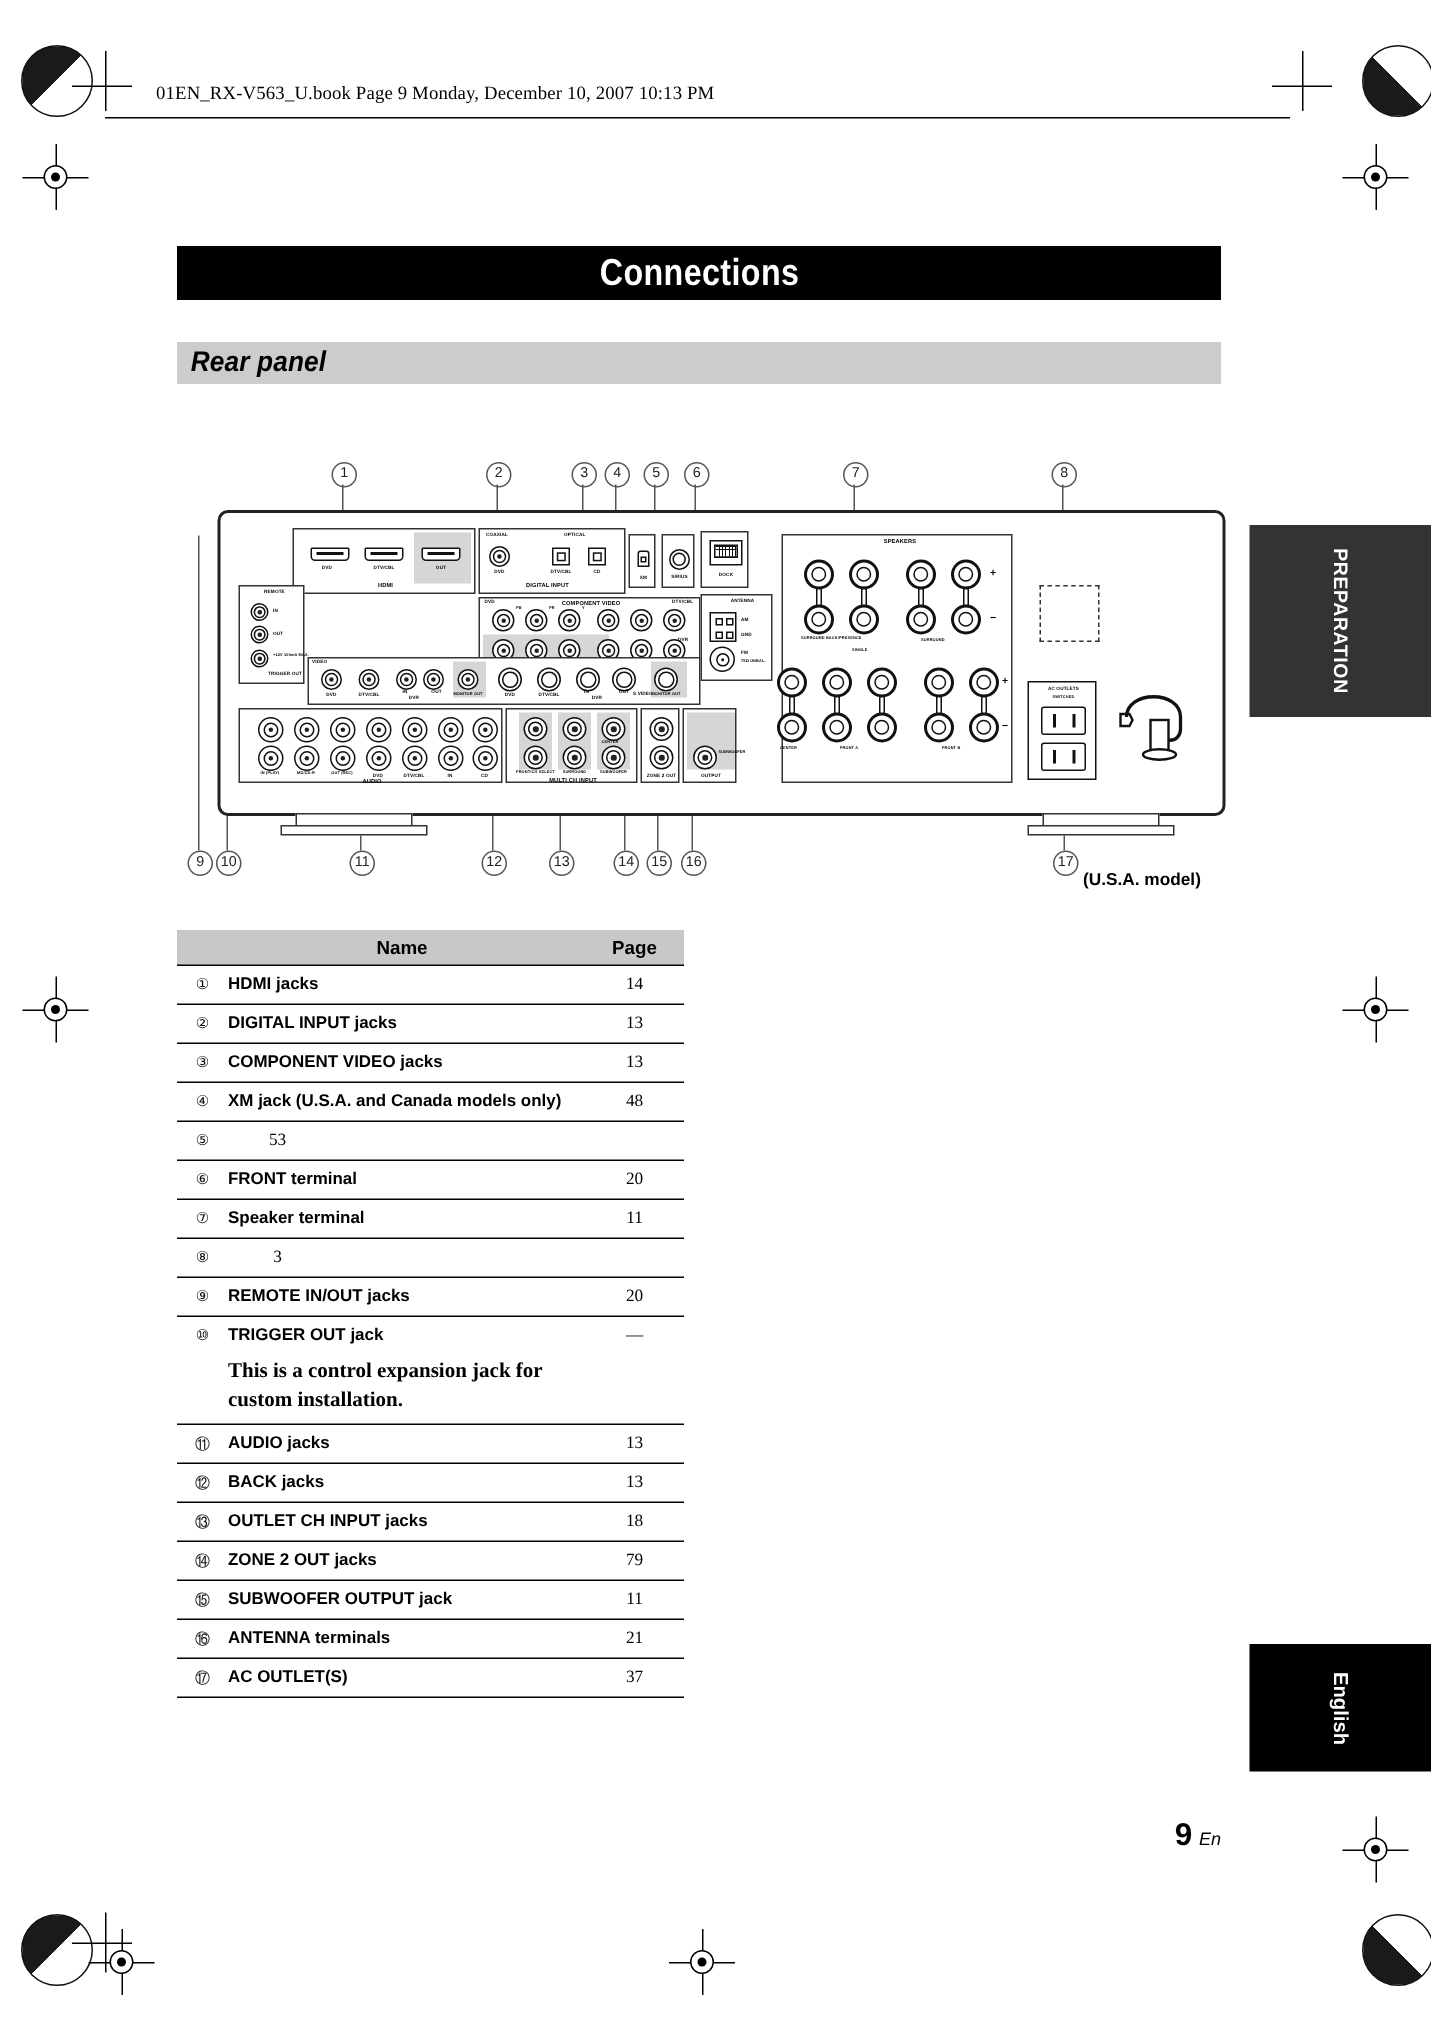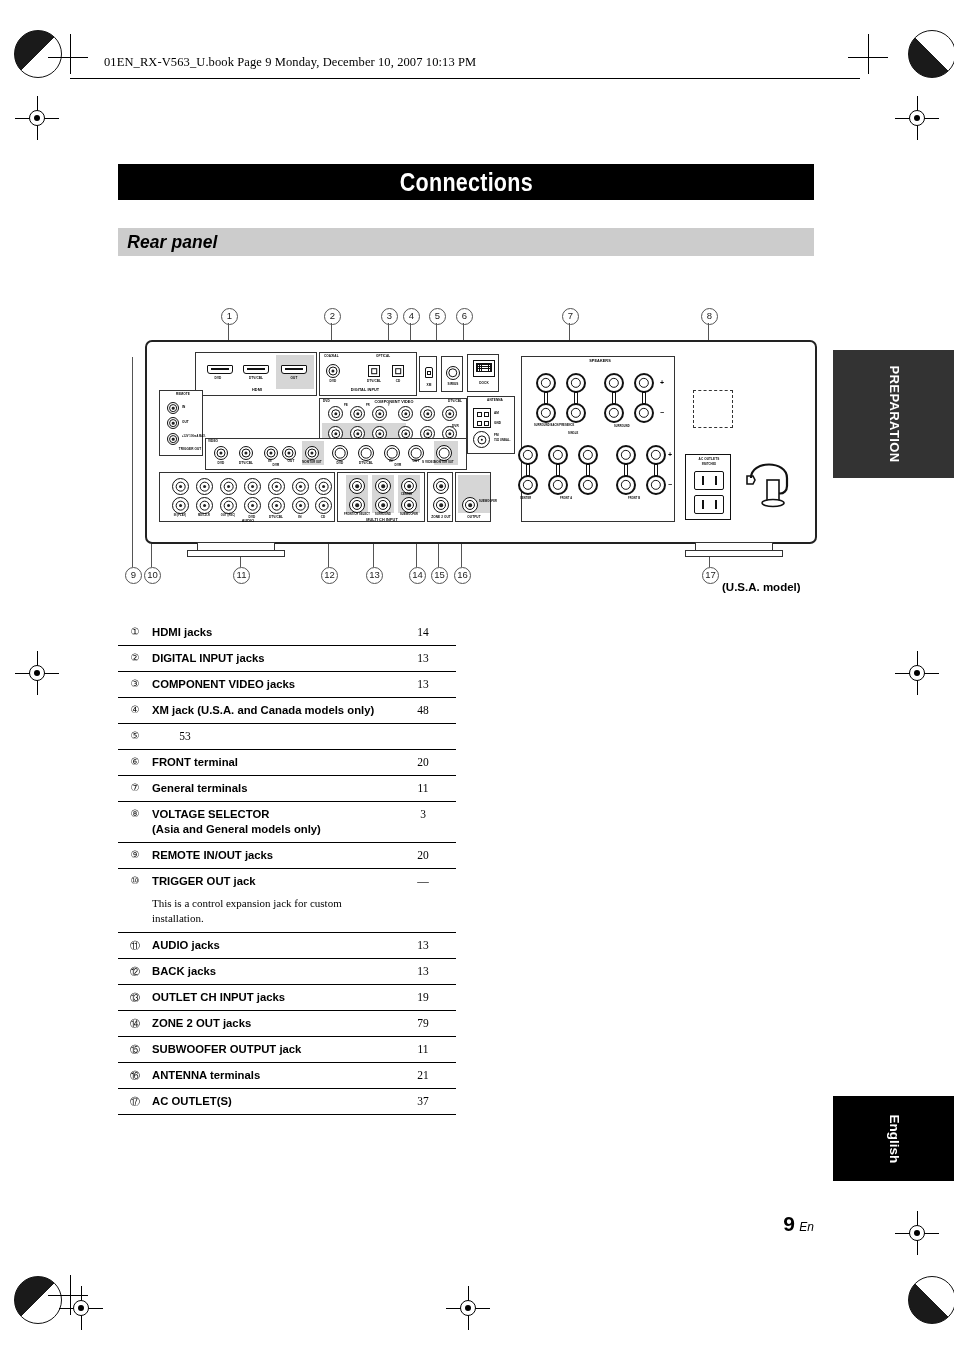--- a/index.html
+++ b/index.html
@@ -203,21 +203,21 @@
   }
   .row .nm{
     flex:1;font-size:11.3px;font-weight:bold;line-height:1.33;
   }
   .row .pg{
     width:66px;flex:none;text-align:center;font-size:11.5px;
     font-family:"Liberation Serif", serif;padding-top:1px;
   }
   .row.note{border-bottom:1px solid #000;padding-top:2px;}
   .row .note-txt{
-    flex:1;font-size:11px;font-weight:normal;line-height:1.38;
+    flex:1;font-size:14px;font-weight:bold;line-height:1.38;
     font-family:"Liberation Serif", serif;
   }
   .row-group{border-bottom:1px solid #000;}
   .row-group .row{border-bottom:none;}
 
   
   .tab-prep{
     position:absolute;left:833px;top:350px;width:121px;height:128px;
     background:#333333;
   }
@@ -646,20 +646,24 @@
     </div>
 
     <div class="foot" style="left:50px;top:200px;width:76px;height:11px;"></div>
     <div class="foot" style="left:40px;top:208px;width:96px;height:5px;"></div>
     <div class="foot" style="left:548px;top:200px;width:76px;height:11px;"></div>
     <div class="foot" style="left:538px;top:208px;width:96px;height:5px;"></div>
   </div>
 </div>
 
 <div class="tbl">
+  <div class="hdr">
+    <div class="h-name">Name</div>
+    <div class="h-page">Page</div>
+  </div>
   <div id="table-body">
       <div>
         <div class="row">
           <div class="num">①</div>
           <div class="nm">HDMI jacks</div>
           <div class="pg">14</div>
         </div>
       </div>
       <div>
         <div class="row">
@@ -691,28 +695,27 @@
       <div>
         <div class="row">
           <div class="num">⑥</div>
           <div class="nm">FRONT terminal</div>
           <div class="pg">20</div>
         </div>
       </div>
       <div>
         <div class="row">
           <div class="num">⑦</div>
-          <div class="nm">General terminals</div>
+          <div class="nm">Speaker terminal</div>
           <div class="pg">11</div>
         </div>
       </div>
       <div>
         <div class="row">
           <div class="num">⑧</div>
-          <div class="nm">VOLTAGE SELECTOR<br>(Asia and General models only)</div>
           <div class="pg">3</div>
         </div>
       </div>
       <div>
         <div class="row">
           <div class="num">⑨</div>
           <div class="nm">REMOTE IN/OUT jacks</div>
           <div class="pg">20</div>
         </div>
       </div>
@@ -739,21 +742,21 @@
         <div class="row">
           <div class="num">⑫</div>
           <div class="nm">BACK jacks</div>
           <div class="pg">13</div>
         </div>
       </div>
       <div>
         <div class="row">
           <div class="num">⑬</div>
           <div class="nm">OUTLET CH INPUT jacks</div>
-          <div class="pg">19</div>
+          <div class="pg">18</div>
         </div>
       </div>
       <div>
         <div class="row">
           <div class="num">⑭</div>
           <div class="nm">ZONE 2 OUT jacks</div>
           <div class="pg">79</div>
         </div>
       </div>
       <div>

